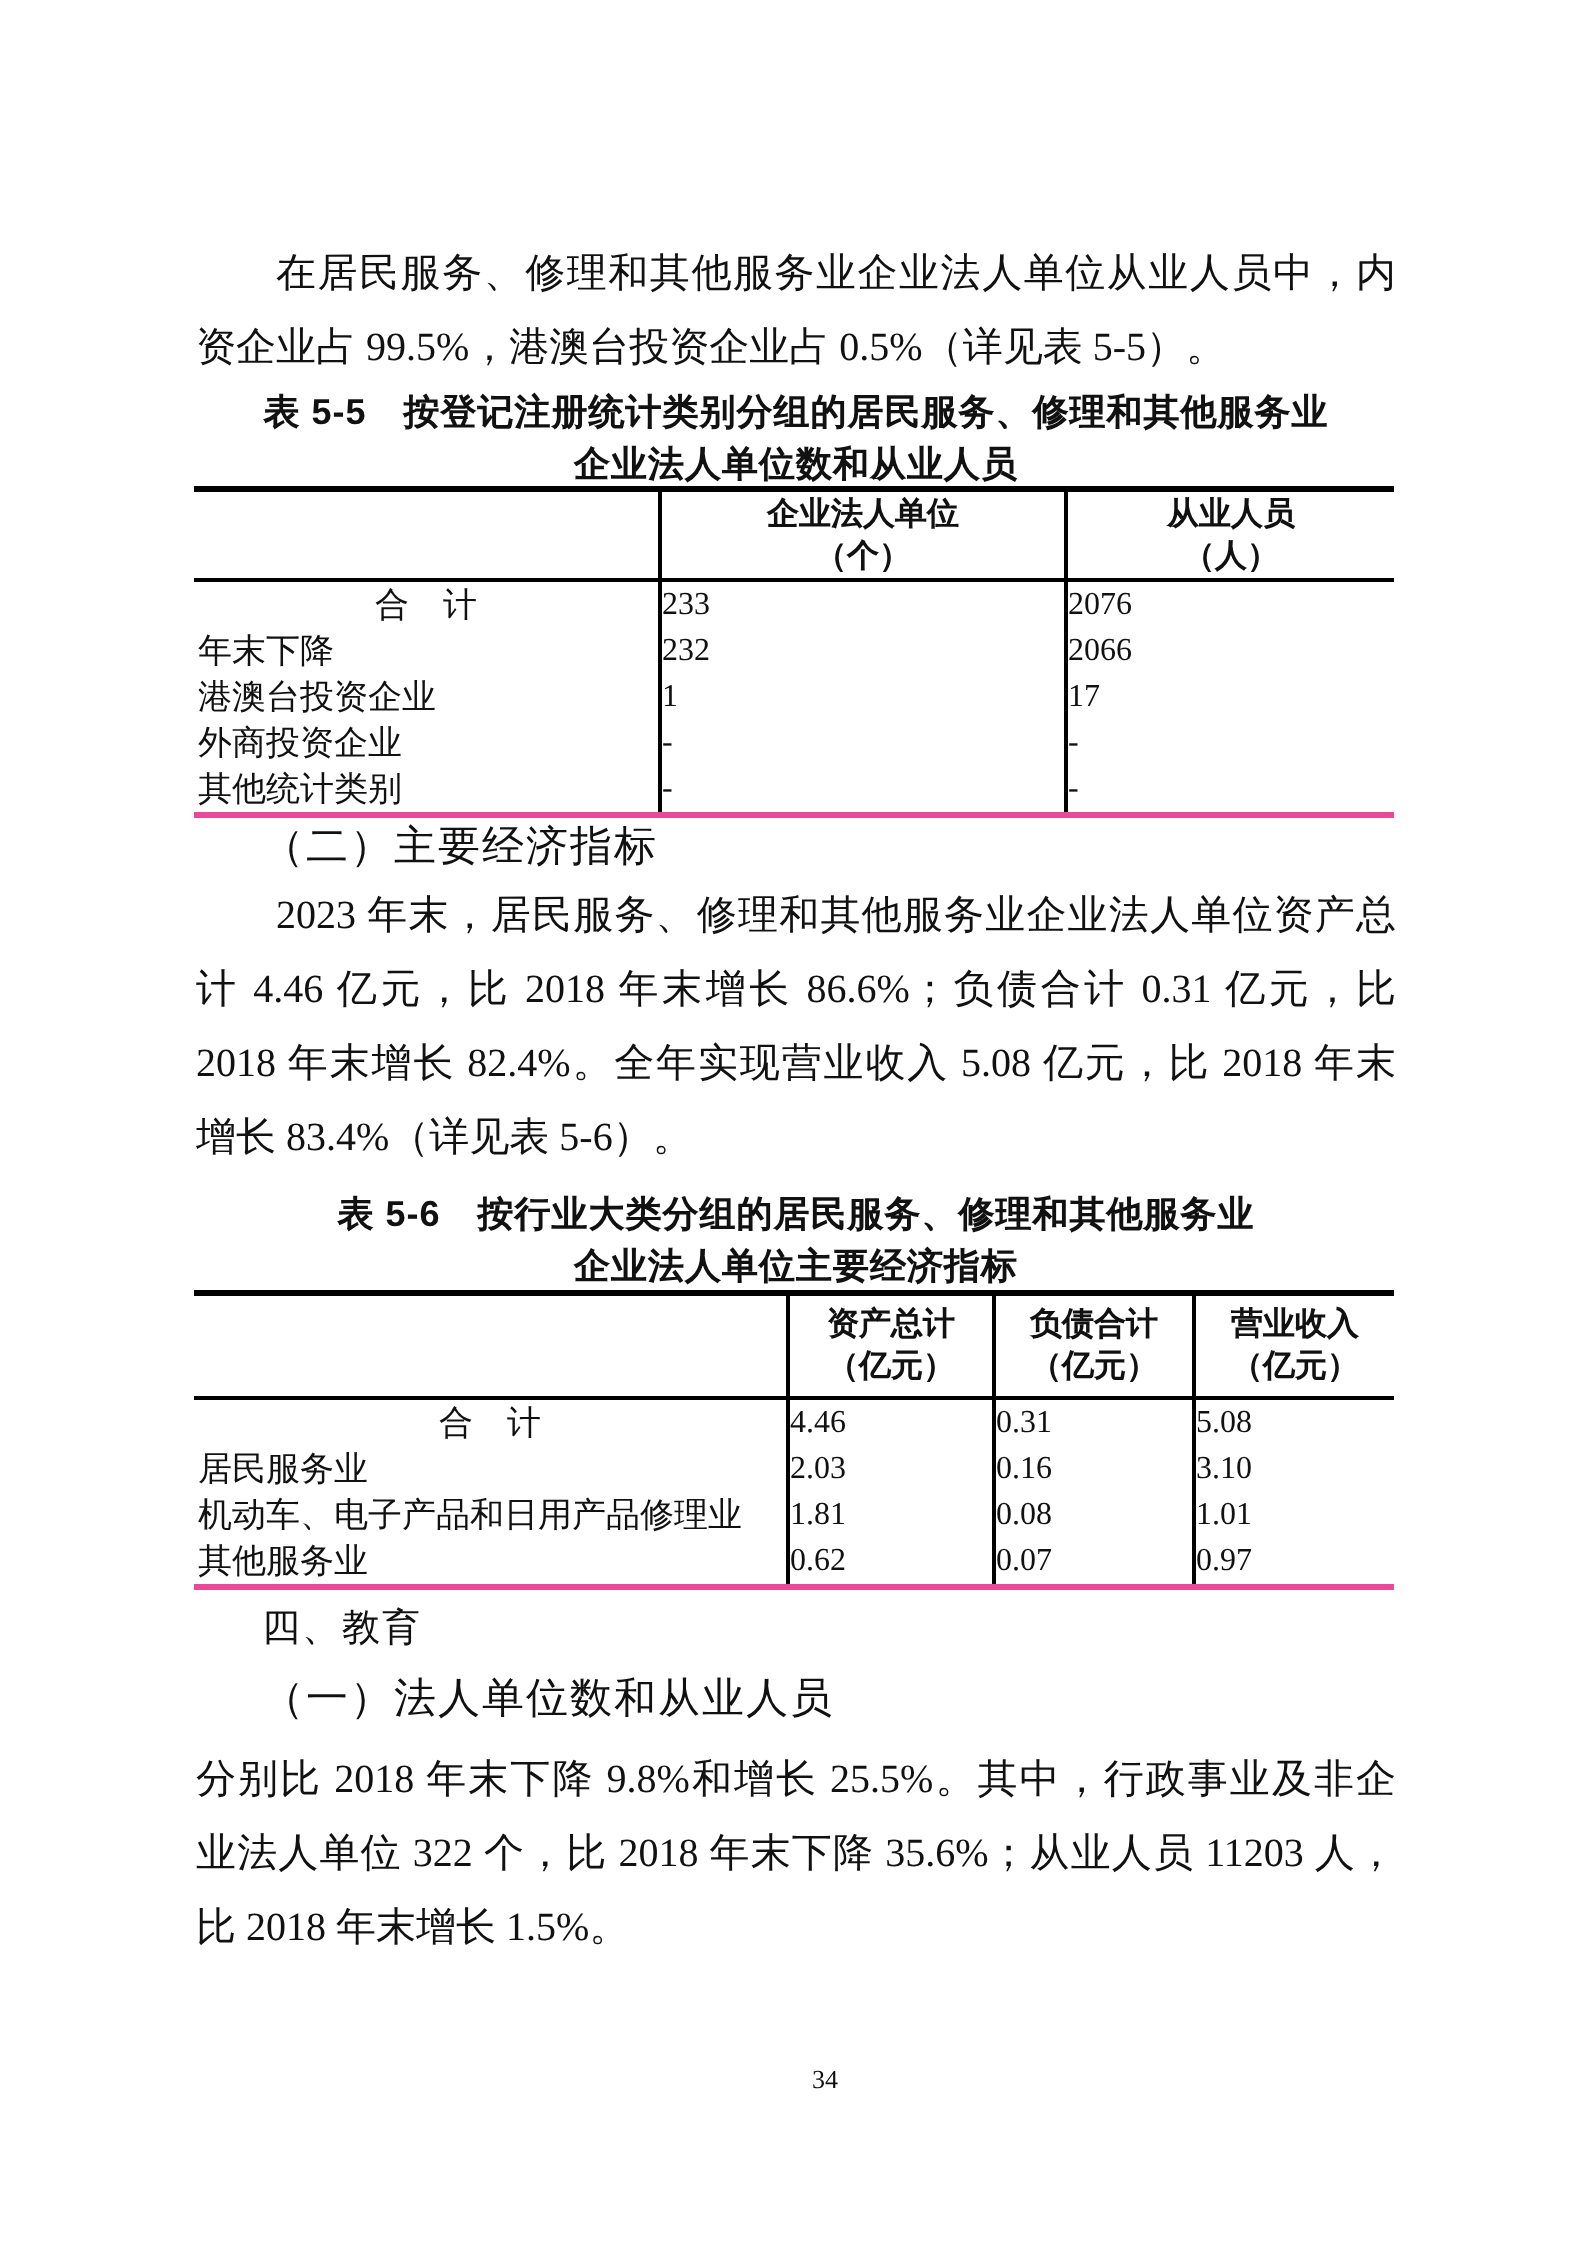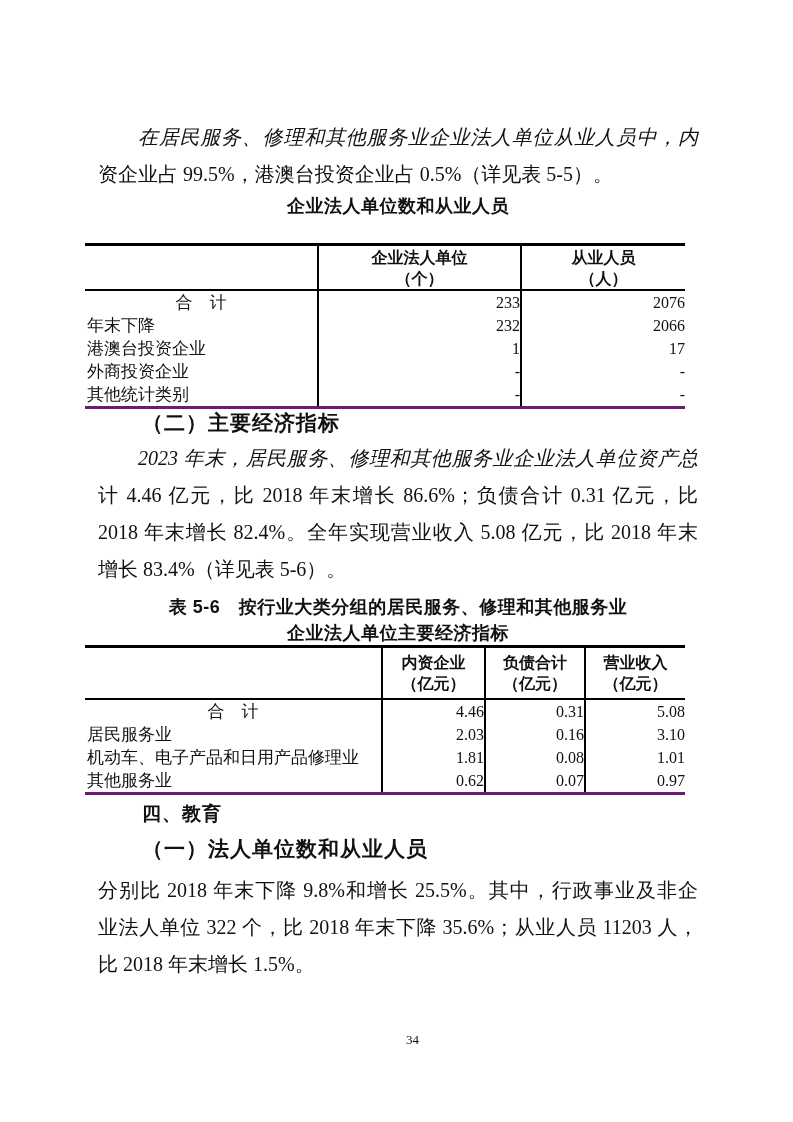--- a/index.html
+++ b/index.html
@@ -10,71 +10,71 @@
     background: #ffffff;
     color: #111111;
     font-family: "Liberation Serif", "DejaVu Serif", serif;
     overflow: hidden;
   }
   .abs { position: absolute; }
 
   
   .para { left: 98px; width: 600px; font-size: 20px; line-height: 37px; }
   .para .ln { text-align: justify; text-align-last: justify; white-space: normal; }
-  .para .ln.first { text-indent: 2em; font-style: italic; }
+  .para .ln.first { text-indent: 2em; }
   .para .ln.last { text-align: left; text-align-last: left; }
 
   
   .caption {
     left: 98px; width: 600px;
     text-align: center;
     font-family: "Liberation Sans", "DejaVu Sans", sans-serif;
     font-weight: bold;
     font-size: 18px;
     line-height: 26px;
     letter-spacing: 0.5px;
   }
 
   
   .heading {
-    left: 100px; width: 600px;
-    font-weight: bold;
+    left: 89px; width: 600px;
+    font-weight: normal;
     padding-left: 42px;
     box-sizing: border-box;
   }
   .heading.kai { font-size: 21px; font-family: "Liberation Serif", "DejaVu Serif", serif; letter-spacing: 1px; }
   .heading.hei { font-size: 19px; font-family: "Liberation Sans", "DejaVu Sans", sans-serif; letter-spacing: 1px; }
 
   
   table.stat {
-    left: 85px;
+    left: 97px;
     border-collapse: collapse;
     table-layout: fixed;
     width: 600px;
     border-top: 3px solid #000;
-    border-bottom: 3px solid #701a75;
+    border-bottom: 3px solid #ec4899;
   }
   table.stat th, table.stat td { padding: 0; margin: 0; overflow: hidden; }
   table.stat thead th {
     border-bottom: 2px solid #000;
     vertical-align: middle;
     text-align: center;
     font-family: "Liberation Sans", "DejaVu Sans", sans-serif;
     font-weight: bold;
     font-size: 16px;
     line-height: 21px;
   }
   table.stat th + th, table.stat td + td { border-left: 2px solid #000; }
   table.stat tbody td {
     font-size: 17px;
     vertical-align: middle;
   }
   table.stat tbody td.lbl { text-align: left; padding-left: 2px; }
   table.stat tbody td.lbl.center { text-align: center; padding-left: 0; }
-  table.stat tbody td.num { text-align: right; font-size: 16px; font-family: "Liberation Serif", "DejaVu Serif", serif; }
+  table.stat tbody td.num { text-align: left; font-size: 16px; font-family: "Liberation Serif", "DejaVu Serif", serif; }
   .t55 thead th { height: 43px; }
   .t55 tbody td { height: 21px; }
   .t56 thead th { height: 50px; }
   .t56 tbody td { height: 22px; }
   .hdr-line { display: block; }
 
   .page-number {
     left: 0; width: 793px;
     text-align: center;
     font-size: 13px;
@@ -84,20 +84,21 @@
 <body>
 
 <div class="page">
 
   <div class="abs para" style="top:119px;">
     <div class="ln first">在居民服务、修理和其他服务业企业法人单位从业人员中，内</div>
     <div class="ln last">资企业占 99.5%，港澳台投资企业占 0.5%（详见表 5-5）。</div>
   </div>
 
   <div class="abs caption" style="top:193px;">
+    <div>表 5-5　按登记注册统计类别分组的居民服务、修理和其他服务业</div>
     <div>企业法人单位数和从业人员</div>
   </div>
 
   <table class="abs stat t55" style="top:243px;">
     <colgroup>
         <col style="width:233px">
         <col style="width:203px">
         <col style="width:164px">
       </colgroup>
     <thead>
@@ -160,21 +161,21 @@
     <colgroup>
         <col style="width:297px">
         <col style="width:103px">
         <col style="width:100px">
         <col style="width:100px">
       </colgroup>
     <thead>
       <tr>
         <th></th>
         <th>
-          <span class="hdr-line">内资企业</span>
+          <span class="hdr-line">资产总计</span>
           <span class="hdr-line">（亿元）</span>
         </th>
         <th>
           <span class="hdr-line">负债合计</span>
           <span class="hdr-line">（亿元）</span>
         </th>
         <th>
           <span class="hdr-line">营业收入</span>
           <span class="hdr-line">（亿元）</span>
         </th>

